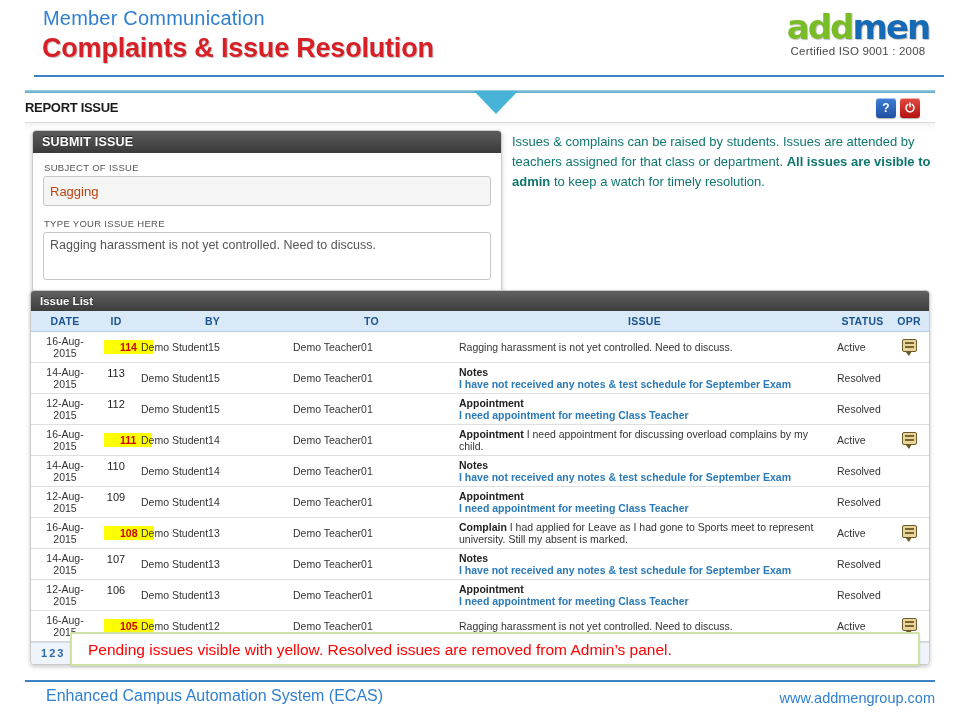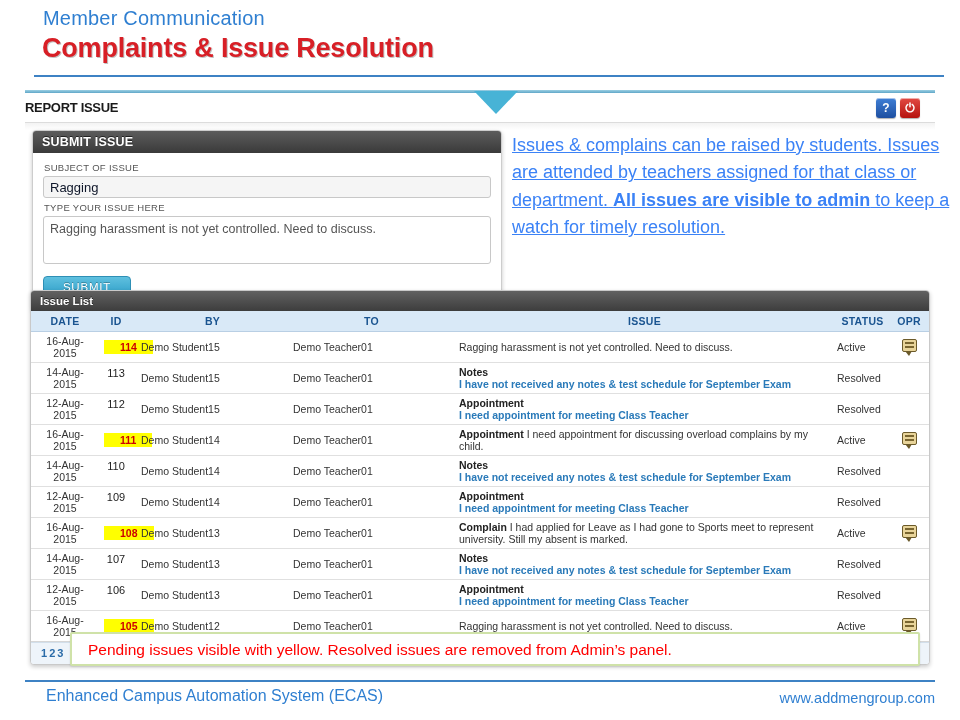--- a/index.html
+++ b/index.html
@@ -85,43 +85,43 @@
     color: #fff; font-size: 12.5px; font-weight: bold; letter-spacing: .2px;
     line-height: 22px; padding-left: 9px;
     text-shadow: 0 -1px 0 rgba(0,0,0,.6);
   }
   .panel-body { padding: 8px 10px 12px 10px; }
   .field-label {
     font-size: 9.5px; color: #555; letter-spacing: .3px; font-weight: normal;
     margin: 1px 0 3px 1px; text-transform: uppercase;
   }
   .txt-input {
-    width: 100%; height: 22px; border: 1px solid #c8c8c8; border-radius: 3px;
-    background: #f5f5f5; font-size: 13px; color: #0f172a; padding: 0 6px;
+    width: 100%; height: 30px; border: 1px solid #c8c8c8; border-radius: 3px;
+    background: #f5f5f5; font-size: 13px; color: #c2410c; padding: 0 6px;
     font-family: "Liberation Sans", sans-serif; outline: none;
   }
   .txt-area {
     width: 100%; height: 48px; border: 1px solid #c8c8c8; border-radius: 3px;
     background: #fff; font-size: 12.5px; color: #555; padding: 4px 6px;
     font-family: "Liberation Sans", sans-serif; resize: none; outline: none;
     line-height: 1.3;
   }
   .submit-btn {
     margin-top: 8px; width: 88px; height: 22px; border: 1px solid #2e8fb5;
     border-radius: 4px; color: #fff; font-size: 11.5px; font-weight: normal;
     letter-spacing: .8px; cursor: pointer;
     background: linear-gradient(to bottom,#5fc0df,#2c9cc6);
     text-shadow: 0 -1px 0 rgba(0,0,0,.3);
     font-family: "Liberation Sans", sans-serif;
   }
 
   
   .callout {
     position: absolute; left: 500px; top: 42px; width: 440px;
-    font-size: 18px; line-height: 1.52; color: #3b82f6; text-decoration: underline;
+    font-size: 13px; line-height: 1.52; color: #0f766e;
   }
   .callout b { font-weight: bold; }
 
   
   .list-wrap {
     position: absolute; left: 18px; top: 200px; width: 900px;
     border: 1px solid #c9c9c9; border-radius: 4px; background: #fff;
     box-shadow: 0 2px 4px rgba(0,0,0,.2); overflow: hidden;
   }
   .list-head {
@@ -195,39 +195,43 @@
 </head>
 <body>
 
 <div id="page">
 
   <div class="slide-head">
     <div class="kicker">Member Communication</div>
     <div class="headline">Complaints &amp; Issue Resolution</div>
     <div class="head-rule"></div>
 
+    <div class="logo-wrap">
+      <div class="logo-text"><span class="g">add</span><span class="b">men</span></div>
+      <div class="logo-sub">Certified ISO 9001 : 2008</div>
+    </div>
   </div>
 
   <div class="app">
 
     <div class="app-topline"></div>
     <div class="app-bar">
       <div class="app-bar-title">REPORT ISSUE</div>
       <div class="icon-btn icon-help">?</div>
       <div class="icon-btn icon-power">⏻</div>
     </div>
     <div class="app-bar-sheen"></div>
     <div class="pointer-tri"></div>
 
     <div class="panel">
       <div class="panel-head">SUBMIT ISSUE</div>
       <div class="panel-body">
         <div class="field-label">SUBJECT OF ISSUE</div>
         <input class="txt-input" type="text" value="Ragging" style="">
-        <div class="field-label" style="margin-top:4px">TYPE YOUR ISSUE HERE</div>
+        <div class="field-label" style="margin-top:12px">TYPE YOUR ISSUE HERE</div>
         <textarea class="txt-area" placeholder="Ragging harassment is not yet controlled. Need to discuss." style="">Ragging harassment is not yet controlled. Need to discuss.</textarea>
         <button class="submit-btn">SUBMIT</button>
       </div>
     </div>
 
     <div class="callout">
       <span>Issues &amp; complains can be raised by</span>
       <span>students. Issues are attended by teachers</span>
       <span>assigned for that class or department.</span>
       <b>All issues are visible to admin</b><span> to keep a</span>

